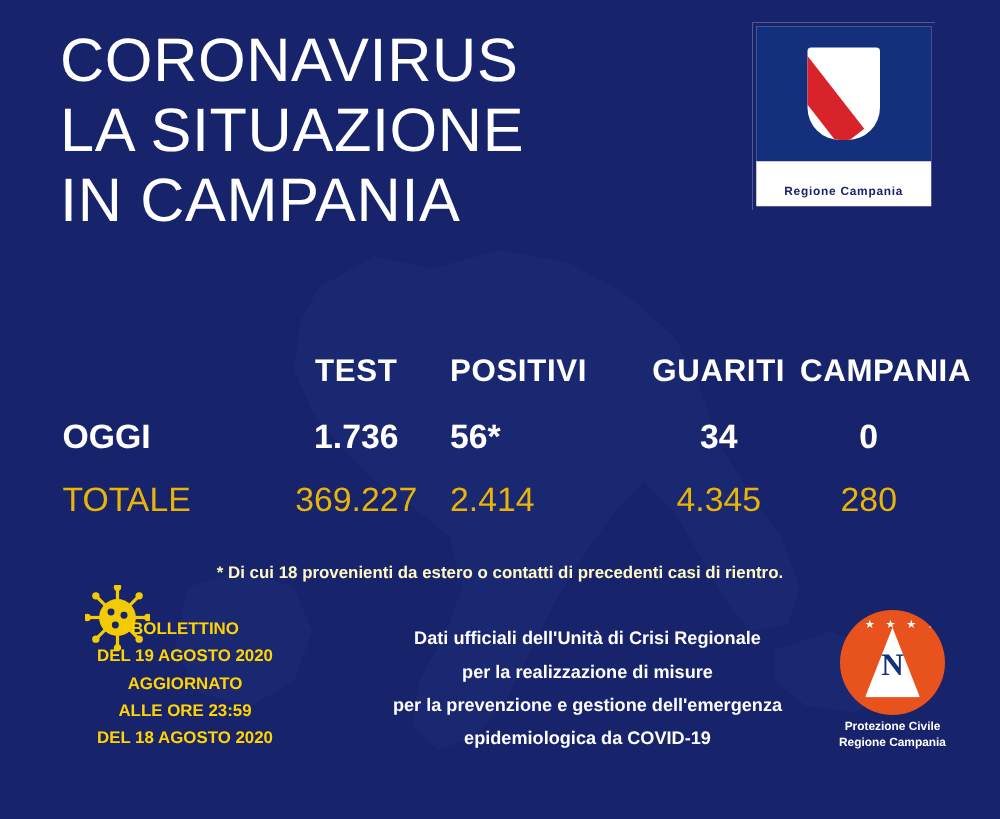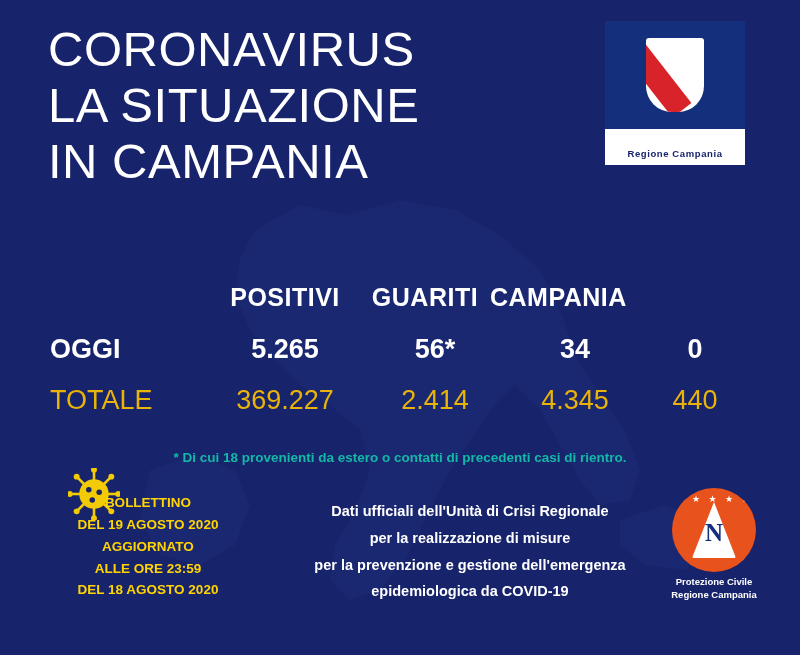--- a/index.html
+++ b/index.html
@@ -97,21 +97,21 @@
     left: 50px;
     top: 283px;
     width: 700px;
   }
   .trow {
     display: flex;
     align-items: baseline;
   }
   .c-label { width: 160px; }
   .c-test  { width: 150px; text-align: center; }
-  .c-pos   { width: 150px; text-align: center; }
+  .c-pos   { width: 150px; }
   .c-gua   { width: 130px; text-align: center; }
   .c-dec   { width: 110px; text-align: center; }
 
   .head-row {
     color: #ffffff;
     font-size: 25px;
     font-weight: bold;
     letter-spacing: 0.5px;
     margin-bottom: 22px;
   }
@@ -125,21 +125,21 @@
     color: #eab308;
     font-size: 27px;
     font-weight: normal;
   }
   .note {
     position: absolute;
     left: 0;
     top: 450px;
     width: 800px;
     text-align: center;
-    color: #14b8a6;
+    color: #fef9c3;
     font-size: 13.5px;
     font-weight: bold;
   }
   
   .bulletin {
     position: absolute;
     left: 38px;
     top: 492px;
     width: 220px;
     text-align: center;
@@ -254,39 +254,40 @@
     <div class="rc-shield-wrap">
       <div class="rc-shield"></div>
     </div>
     <div class="rc-caption">Regione Campania</div>
   </div>
 
   <div class="table">
 
     <div class="trow head-row">
       <div class="c-label"></div>
+      <div class="c-test">TEST</div>
       <div class="c-pos">POSITIVI</div>
       <div class="c-gua">GUARITI</div>
       <div class="c-dec">CAMPANIA</div>
     </div>
 
     <div class="trow oggi-row">
       <div class="c-label">OGGI</div>
-      <div class="c-test">5.265</div>
+      <div class="c-test">1.736</div>
       <div class="c-pos">56*</div>
       <div class="c-gua">34</div>
       <div class="c-dec">0</div>
     </div>
 
     <div class="trow tot-row">
       <div class="c-label">TOTALE</div>
       <div class="c-test">369.227</div>
       <div class="c-pos">2.414</div>
       <div class="c-gua">4.345</div>
-      <div class="c-dec">440</div>
+      <div class="c-dec">280</div>
     </div>
 
   </div>
 
   <div class="note">* Di cui 18 provenienti da estero o contatti di precedenti casi di rientro.</div>
 
   <svg class="virus" viewBox="0 0 60 60">
     <g stroke="#ffd400" stroke-width="3" fill="none">
       <line x1="30" y1="2" x2="30" y2="14"></line>
       <line x1="30" y1="46" x2="30" y2="58"></line>

